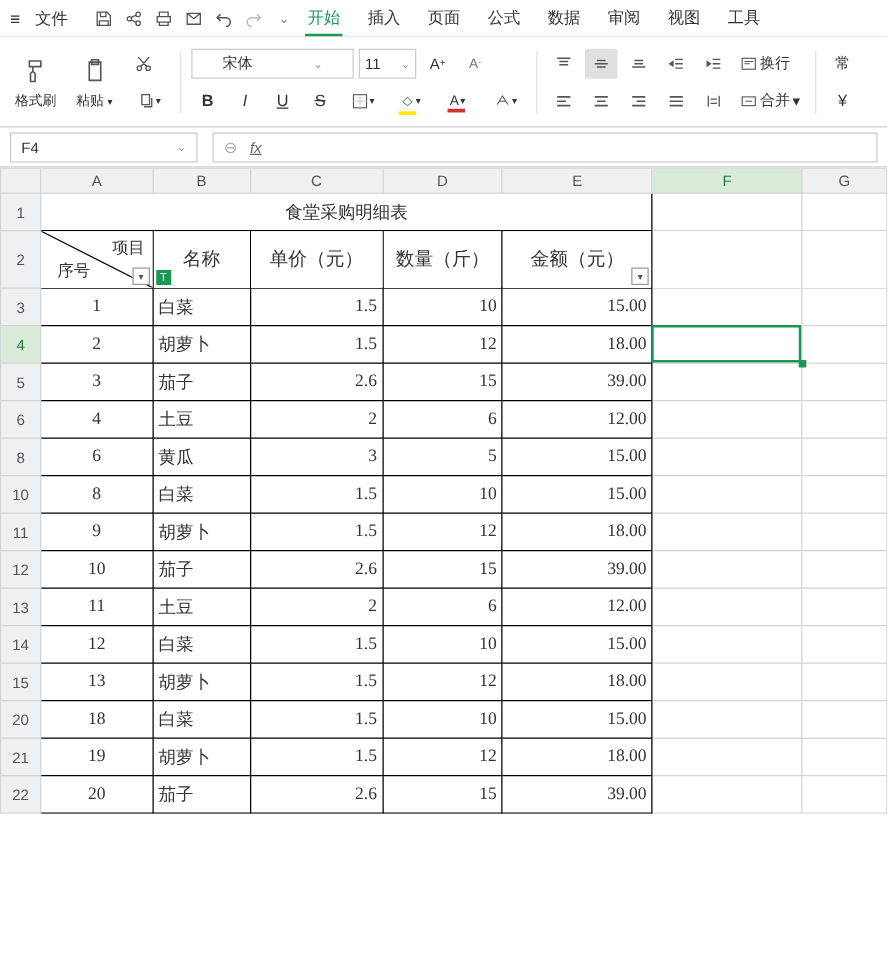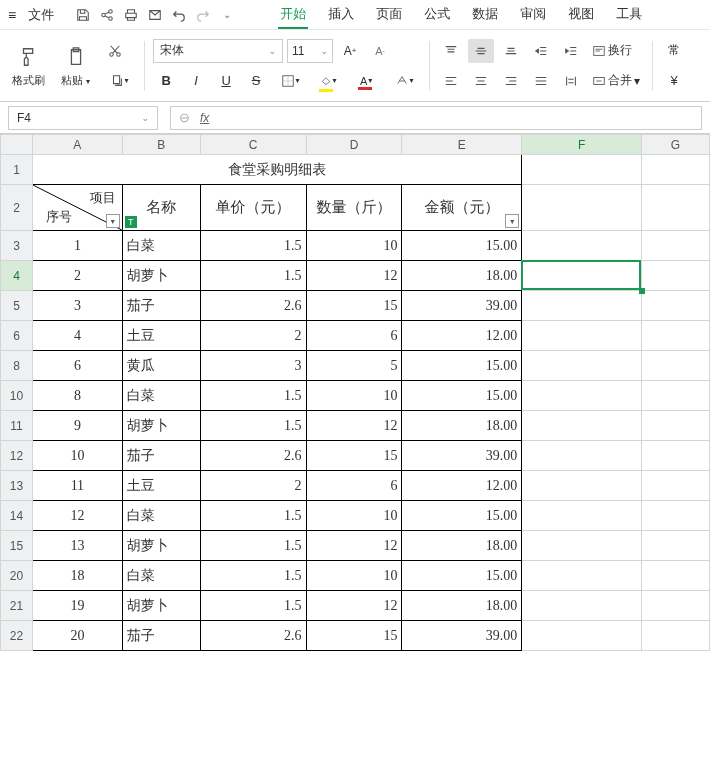--- a/index.html
+++ b/index.html
@@ -4,33 +4,33 @@
 <style>
 * { box-sizing: border-box; margin: 0; padding: 0; font-family: "Microsoft YaHei", "SimSun", sans-serif; }
 body { background: #fff; width: 710px; height: 763px; overflow: hidden; font-size: 13px; color: #333; }
 
 
 .menubar { display: flex; align-items: center; height: 30px; background: #fff; padding: 0 4px; gap: 2px; border-bottom: 1px solid #e8e8e8; }
 .menubar .hamburger { font-size: 14px; padding: 0 4px; }
 .menubar .file-label { padding: 0 6px; font-size: 13px; font-family: Liberation Serif, serif; }
 .menubar .icon-btn { width: 22px; height: 22px; display: flex; align-items: center; justify-content: center; cursor: pointer; }
 .menubar .sep { width: 8px; }
-.menubar .tabs { display: flex; gap: 18px; margin-left: 38px; }
+.menubar .tabs { display: flex; gap: 18px; margin-left: 4px; }
 .menubar .tab { padding: 4px 2px; cursor: pointer; font-size: 13px; }
 .menubar .tab.active { color: #1a9955; border-bottom: 2px solid #1a9955; font-weight: 500; }
 
 
 .ribbon { display: flex; align-items: center; height: 72px; background: #fff; border-bottom: 1px solid #d0d0d0; padding: 4px 8px; gap: 8px; }
 .ribbon-group { display: flex; flex-direction: column; align-items: center; gap: 2px; padding: 0 4px; }
 .ribbon-group .big-icon { font-size: 20px; height: 28px; display: flex; align-items: center; }
 .ribbon-group .label { font-size: 11px; }
 .ribbon-divider { width: 1px; height: 50px; background: #e0e0e0; }
 .ribbon-cluster { display: flex; flex-direction: column; gap: 6px; }
 .ribbon-row { display: flex; align-items: center; gap: 4px; }
-.font-select { width: 130px; height: 24px; border: 1px solid #ccc; padding: 0 6px; font-size: 12px; background: #fff; display: flex; align-items: center; justify-content: space-between; }
+.font-select { width: 130px; height: 24px; border: 1px solid #ccc; padding: 0 24px; font-size: 12px; background: #fff; display: flex; align-items: center; justify-content: space-between; }
 .size-select { width: 46px; height: 24px; border: 1px solid #ccc; padding: 0 4px; font-size: 12px; background: #fff; display: flex; align-items: center; justify-content: space-between; }
 .rbtn { width: 26px; height: 24px; display: flex; align-items: center; justify-content: center; cursor: pointer; font-size: 13px; border-radius: 2px; }
 .rbtn-wide { width: 34px; }
 .rbtn .caret { font-size: 8px; margin-left: 1px; }
 .color-bar { width: 14px; height: 3px; display: inline-block; }
 .merge-btn { display: flex; align-items: center; gap: 2px; padding: 0 4px; height: 24px; cursor: pointer; font-size: 12px; }
 .rbtn.active { background: #e0e0e0; }
 
 
 .formula-row { display: flex; align-items: center; height: 32px; border-bottom: 1px solid #d0d0d0; padding: 4px 8px; gap: 12px; }

